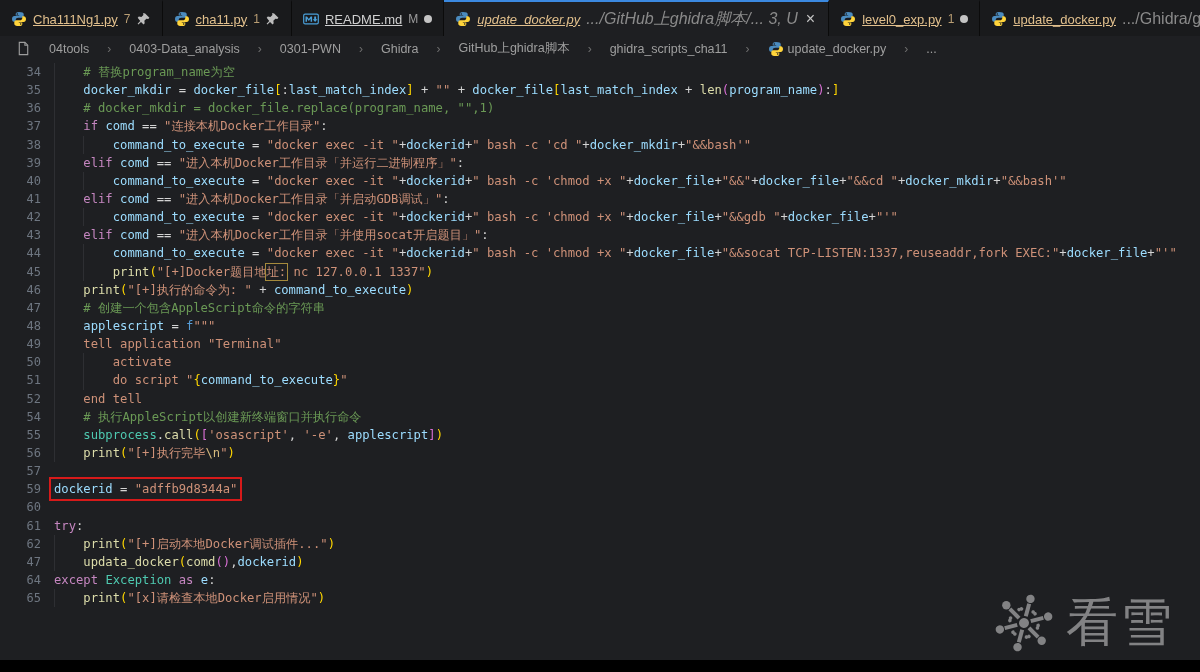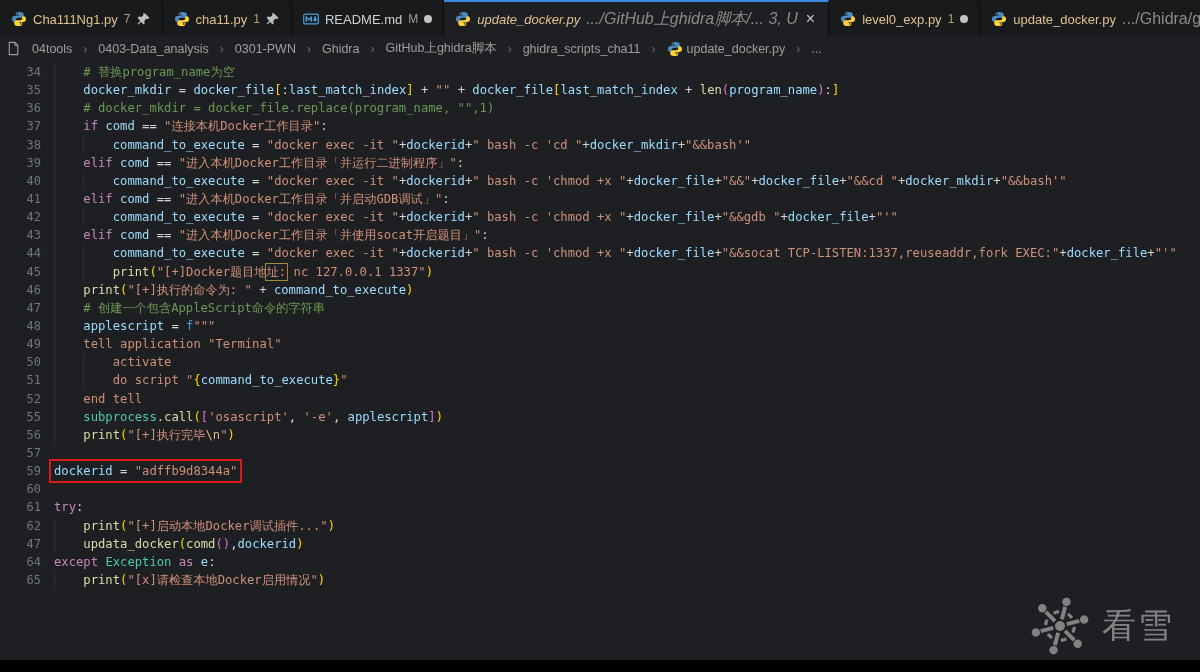--- a/index.html
+++ b/index.html
@@ -5,53 +5,53 @@
   * { margin:0; padding:0; box-sizing:border-box; }
   body { background:#000; font-family:"Liberation Sans", sans-serif; }
   .screen { position:relative; width:1200px; height:672px; background:#1e1f22; overflow:hidden; }
 
   
   .tabbar { display:flex; height:36px; background:#141414; overflow:hidden; }
   .tab { display:flex; align-items:center; gap:6px; padding:0 11px; height:36px;
          background:#191a1c; border-right:1px solid #0b0b0b; border-top:2px solid transparent;
          font-size:13px; color:#9d9d9d; white-space:nowrap; flex:0 0 auto; cursor:pointer; }
   .tab.active { background:#1e1f22; border-top:2px solid #3b89e0; }
-  .tab-title { color:#e2c08d; }
+  .tab-title { color:#e2c08d;text-decoration:underline; }
   .tab-title.ital { font-style:italic; }
   .tab-badge { color:#b99e74; font-size:12px; }
   .tab-desc { color:#8a8a8a; font-size:16px; }
   .tab-desc.ital { font-style:italic; }
   .tab-close { color:#c5c5c5; font-size:16px; line-height:1; padding:0 2px; cursor:pointer; }
   .tab-dot { width:8px; height:8px; border-radius:50%; background:#c4c4c4; }
   .tab .icon, .crumb-icon { display:inline-flex; width:16px; height:16px; flex:0 0 auto; }
 
   
-  .breadcrumb { display:flex; align-items:center; height:25px; padding-left:6px;
-                background:#1e1f22; font-size:12.5px; color:#9f9f9f; gap:10px; }
+  .breadcrumb { display:flex; align-items:center; height:25px; padding-left:16px;
+                background:#1e1f22; font-size:12.5px; color:#9f9f9f; gap:17px; }
   .crumb { display:inline-flex; align-items:center; gap:4px; cursor:pointer; }
   .crumb-sep { color:#6e6e6e; font-size:12px; padding:0 1px; }
 
   
   .editor { position:relative; padding-top:2px; font-family:"DejaVu Sans Mono","Liberation Mono",monospace;
             font-size:12.2px; background:#1e1f22; }
   .line { display:flex; height:18.15px; line-height:18.15px; white-space:pre;align-items:center; }
   .ln { width:54px; padding-right:13px; text-align:right; color:#6e7681; flex:0 0 auto;
         font-size:12px; cursor:pointer; }
   .code { position:relative; flex:1; }
   .guide { position:absolute; top:0; bottom:0; width:1px; background:#2e2f33; }
   .tk-c{color:#6a9955} .tk-k{color:#c586c0} .tk-v{color:#9cdcfe} .tk-f{color:#dcdcaa}
   .tk-s{color:#ce9178} .tk-o{color:#d4d4d4} .tk-b1{color:#ffd700} .tk-b2{color:#da70d6}
   .tk-t{color:#4ec9b0} .tk-e{color:#d7ba7d} .tk-fp{color:#569cd6}
   .tk-cs{color:#ce9178; outline:1px solid #a58a3c; outline-offset:1px;}
   .redbox { outline:2.5px solid #d71a1a; outline-offset:3px; }
 
   
   .watermark { position:absolute; right:26px; bottom:14px; display:flex; align-items:center;
                gap:10px; opacity:0.55; pointer-events:none; }
-  .watermark-text { font-size:34px; color:#d4d4d4; font-family:"DejaVu Sans",sans-serif; letter-spacing:2px; }
+  .watermark-text { font-size:52px; color:#d4d4d4; font-family:"DejaVu Sans",sans-serif; letter-spacing:2px; }
 
   .bottombar { position:absolute; left:0; right:0; bottom:0; height:12px; background:#000; }
 </style>
 </head>
 <body>
 
 <div class="screen">
   <div class="tabbar" id="tabbar">
       <div class="tab">
         <span class="icon">
@@ -186,20 +186,21 @@
       <div class="line"><span class="ln">43</span><span class="code"><span class="guide" style="left: 0ch;"></span><span>    </span><span class="tk-k">elif</span><span class="tk-o"> </span><span class="tk-v">comd</span><span class="tk-o"> == </span><span class="tk-s">"进入本机Docker工作目录「并使用socat开启题目」"</span><span class="tk-o">:</span></span></div>
       <div class="line"><span class="ln">44</span><span class="code"><span class="guide" style="left: 0ch;"></span><span class="guide" style="left: 4ch;"></span><span>        </span><span class="tk-v">command_to_execute</span><span class="tk-o"> = </span><span class="tk-s">"docker exec -it "</span><span class="tk-o">+</span><span class="tk-v">dockerid</span><span class="tk-o">+</span><span class="tk-s">" bash -c 'chmod +x "</span><span class="tk-o">+</span><span class="tk-v">docker_file</span><span class="tk-o">+</span><span class="tk-s">"&amp;&amp;socat TCP-LISTEN:1337,reuseaddr,fork EXEC:"</span><span class="tk-o">+</span><span class="tk-v">docker_file</span><span class="tk-o">+</span><span class="tk-s">"'"</span></span></div>
       <div class="line"><span class="ln">45</span><span class="code"><span class="guide" style="left: 0ch;"></span><span class="guide" style="left: 4ch;"></span><span>        </span><span class="tk-f">print</span><span class="tk-b1">(</span><span class="tk-s">"[+]Docker题目地</span><span class="tk-cs">址:</span><span class="tk-s"> nc 127.0.0.1 1337"</span><span class="tk-b1">)</span></span></div>
       <div class="line"><span class="ln">46</span><span class="code"><span class="guide" style="left: 0ch;"></span><span>    </span><span class="tk-f">print</span><span class="tk-b1">(</span><span class="tk-s">"[+]执行的命令为: "</span><span class="tk-o"> + </span><span class="tk-v">command_to_execute</span><span class="tk-b1">)</span></span></div>
       <div class="line"><span class="ln">47</span><span class="code"><span class="guide" style="left: 0ch;"></span><span>    </span><span class="tk-c"># 创建一个包含AppleScript命令的字符串</span></span></div>
       <div class="line"><span class="ln">48</span><span class="code"><span class="guide" style="left: 0ch;"></span><span>    </span><span class="tk-v">applescript</span><span class="tk-o"> = </span><span class="tk-fp">f</span><span class="tk-s">"""</span></span></div>
       <div class="line"><span class="ln">49</span><span class="code"><span class="guide" style="left: 0ch;"></span><span>    </span><span class="tk-s">tell application "Terminal"</span></span></div>
       <div class="line"><span class="ln">50</span><span class="code"><span class="guide" style="left: 0ch;"></span><span class="guide" style="left: 4ch;"></span><span>        </span><span class="tk-s">activate</span></span></div>
       <div class="line"><span class="ln">51</span><span class="code"><span class="guide" style="left: 0ch;"></span><span class="guide" style="left: 4ch;"></span><span>        </span><span class="tk-s">do script "</span><span class="tk-b1">{</span><span class="tk-v">command_to_execute</span><span class="tk-b1">}</span><span class="tk-s">"</span></span></div>
       <div class="line"><span class="ln">52</span><span class="code"><span class="guide" style="left: 0ch;"></span><span>    </span><span class="tk-s">end tell</span></span></div>
+      <div class="line"><span class="ln">54</span><span class="code"><span class="guide" style="left: 0ch;"></span><span>    </span><span class="tk-c"># 执行AppleScript以创建新终端窗口并执行命令</span></span></div>
       <div class="line"><span class="ln">55</span><span class="code"><span class="guide" style="left: 0ch;"></span><span>    </span><span class="tk-t">subprocess</span><span class="tk-o">.</span><span class="tk-f">call</span><span class="tk-b1">(</span><span class="tk-b2">[</span><span class="tk-s">'osascript'</span><span class="tk-o">, </span><span class="tk-s">'-e'</span><span class="tk-o">, </span><span class="tk-v">applescript</span><span class="tk-b2">]</span><span class="tk-b1">)</span></span></div>
       <div class="line"><span class="ln">56</span><span class="code"><span class="guide" style="left: 0ch;"></span><span>    </span><span class="tk-f">print</span><span class="tk-b1">(</span><span class="tk-s">"[+]执行完毕</span><span class="tk-e">\n</span><span class="tk-s">"</span><span class="tk-b1">)</span></span></div>
       <div class="line"><span class="ln">57</span><span class="code"><span></span></span></div>
       <div class="line"><span class="ln">59</span><span class="code"><span></span><span class="redbox"><span class="tk-v">dockerid</span><span class="tk-o"> = </span><span class="tk-s">"adffb9d8344a"</span></span></span></div>
       <div class="line"><span class="ln">60</span><span class="code"><span></span></span></div>
       <div class="line"><span class="ln">61</span><span class="code"><span></span><span class="tk-k">try</span><span class="tk-o">:</span></span></div>
       <div class="line"><span class="ln">62</span><span class="code"><span class="guide" style="left: 0ch;"></span><span>    </span><span class="tk-f">print</span><span class="tk-b1">(</span><span class="tk-s">"[+]启动本地Docker调试插件..."</span><span class="tk-b1">)</span></span></div>
       <div class="line"><span class="ln">47</span><span class="code"><span class="guide" style="left: 0ch;"></span><span>    </span><span class="tk-f">updata_docker</span><span class="tk-b1">(</span><span class="tk-f">comd</span><span class="tk-b2">(</span><span class="tk-b2">)</span><span class="tk-o">,</span><span class="tk-v">dockerid</span><span class="tk-b1">)</span></span></div>
       <div class="line"><span class="ln">64</span><span class="code"><span></span><span class="tk-k">except</span><span class="tk-o"> </span><span class="tk-t">Exception</span><span class="tk-o"> </span><span class="tk-k">as</span><span class="tk-o"> </span><span class="tk-v">e</span><span class="tk-o">:</span></span></div>
       <div class="line"><span class="ln">65</span><span class="code"><span class="guide" style="left: 0ch;"></span><span>    </span><span class="tk-f">print</span><span class="tk-b1">(</span><span class="tk-s">"[x]请检查本地Docker启用情况"</span><span class="tk-b1">)</span></span></div>

